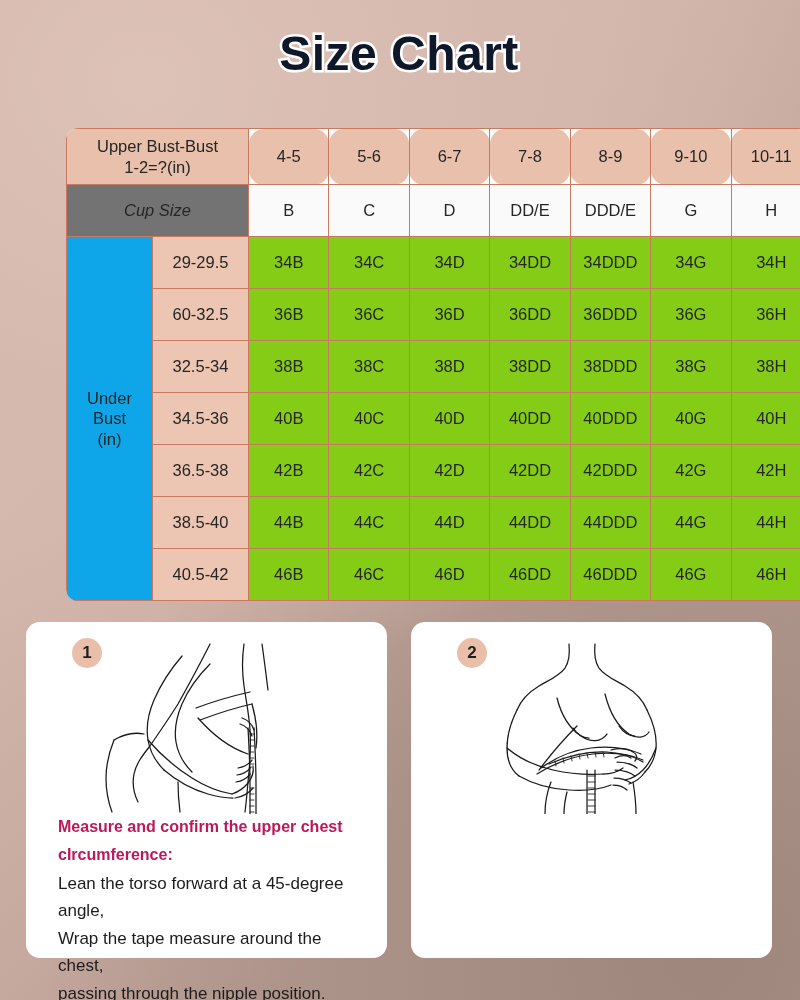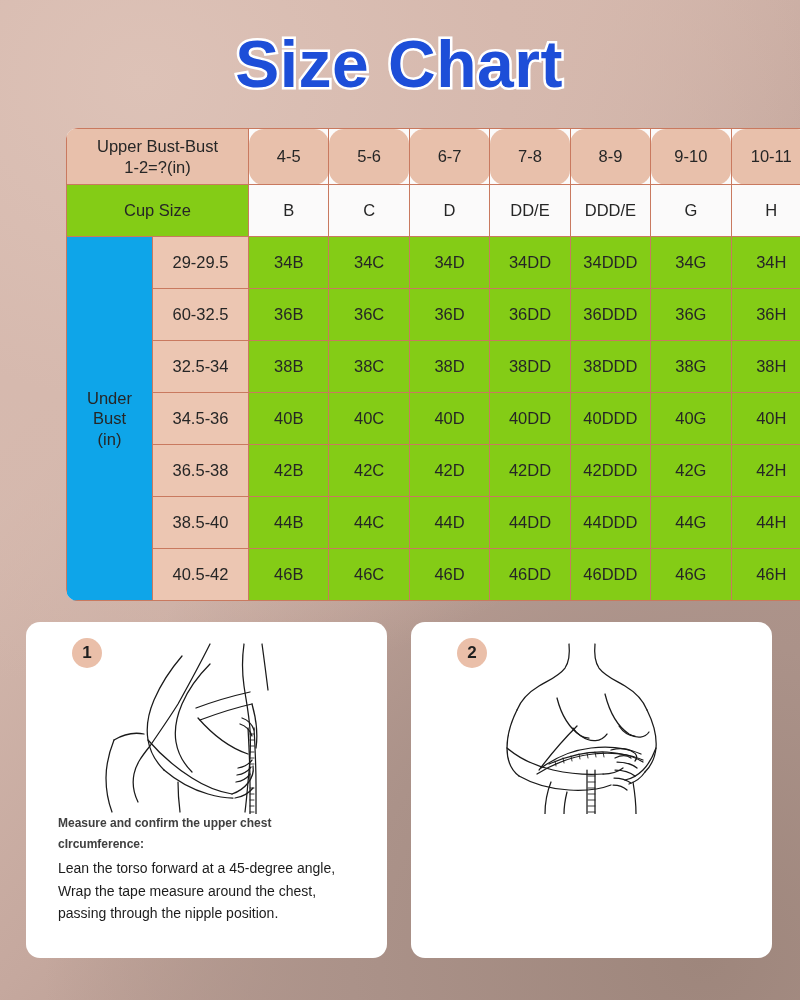--- a/index.html
+++ b/index.html
@@ -28,24 +28,24 @@
     height: 1000px;
   }
 
   
   .title {
     position: absolute;
     left: 0;
     top: 26px;
     width: 798px;
     text-align: center;
-    font-size: 66px;
+    font-size: 48px;
     font-weight: 700;
     letter-spacing: 0.5px;
-    color: #1d4ed8;
+    color: #0f172a;
     -webkit-text-stroke: 5px #ffffff;
     paint-order: stroke fill;
     text-shadow: 0 0 1px #ffffff;
   }
 
   
   .table-wrap {
     position: absolute;
     left: 26px;
     top: 128px;
@@ -85,24 +85,25 @@
     border-radius: 15px;
   }
   th.hdr-label {
     background: #e8c0ab;
     font-weight: 700;
     font-size: 18px;
     line-height: 1.22;
     padding: 4px 6px;
   }
   th.cup-label {
-    background: #84cc16;
+    background: #737373;
     font-weight: 700;
     font-size: 19px;
     height: 52px;
+    font-style: italic;
   }
   td.cup-val {
     background: #fbfafa;
     font-weight: 700;
     font-size: 19px;
     height: 52px;
   }
   td.side-label {
     background: #0ea5e9;
     font-weight: 700;
@@ -158,28 +159,28 @@
     height: 172px;
     display: flex;
     align-items: flex-start;
     justify-content: center;
     margin-top: 6px;
   }
   .illus svg { display: block; }
 
   .card-text { padding: 0 14px; }
   .card-title {
-    font-size: 12px;
-    font-weight: 700;
-    color: #404040;
+    font-size: 16px;
+    font-weight: 700;
+    color: #be185d;
     line-height: 1.62;
     margin-bottom: 2px;
   }
   .card-line {
-    font-size: 14px;
+    font-size: 17px;
     color: #1c1c1c;
     line-height: 1.62;
   }
 </style>
 </head>
 <body>
 
 <div id="bg"></div>
 
 <div id="page">

